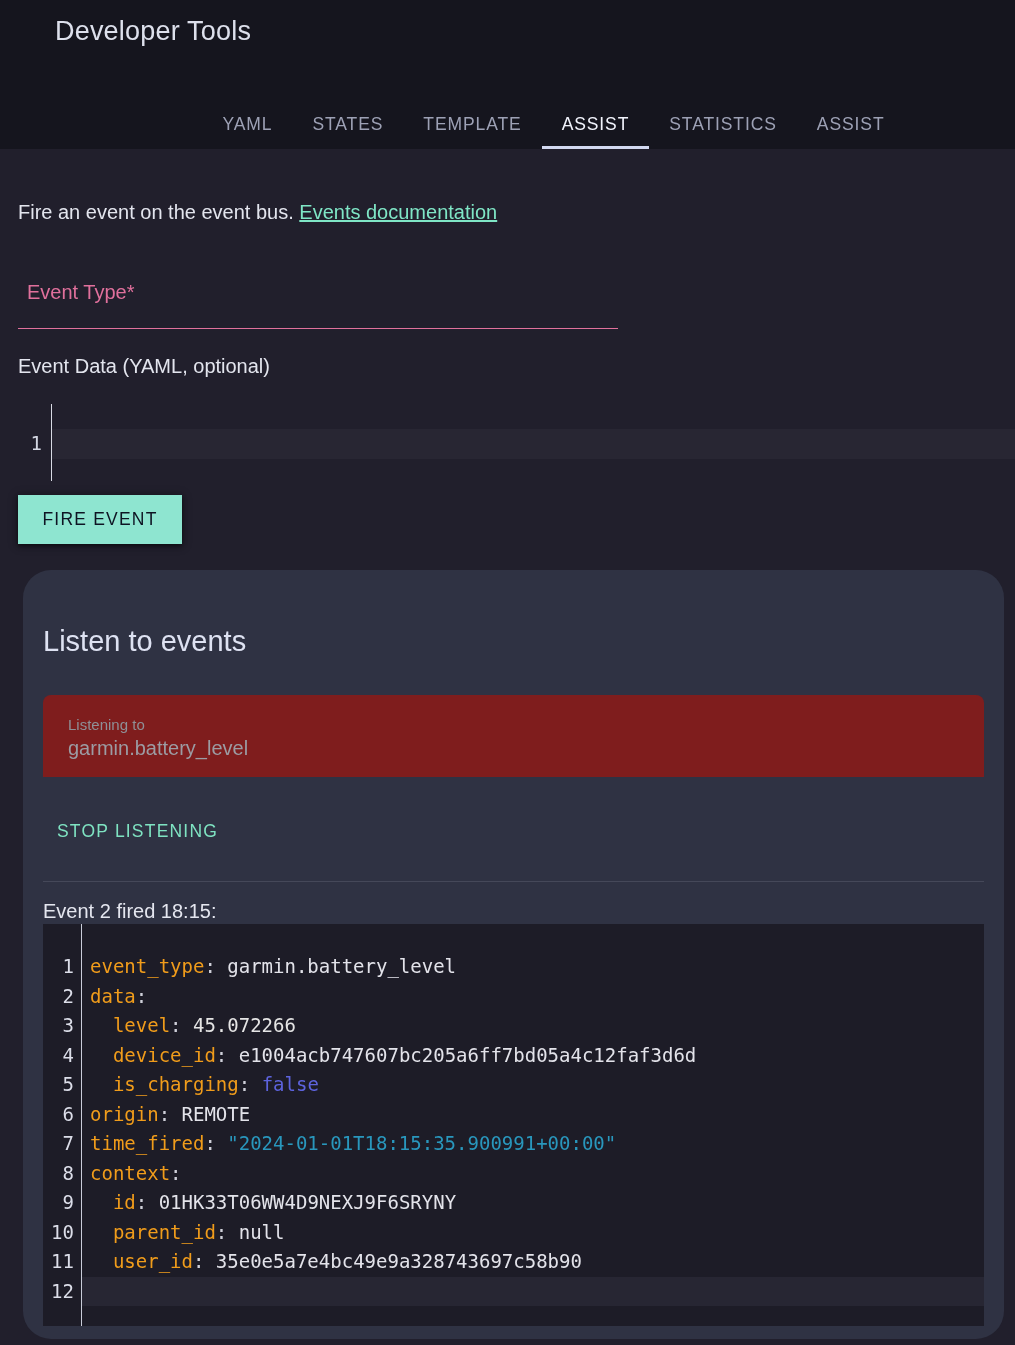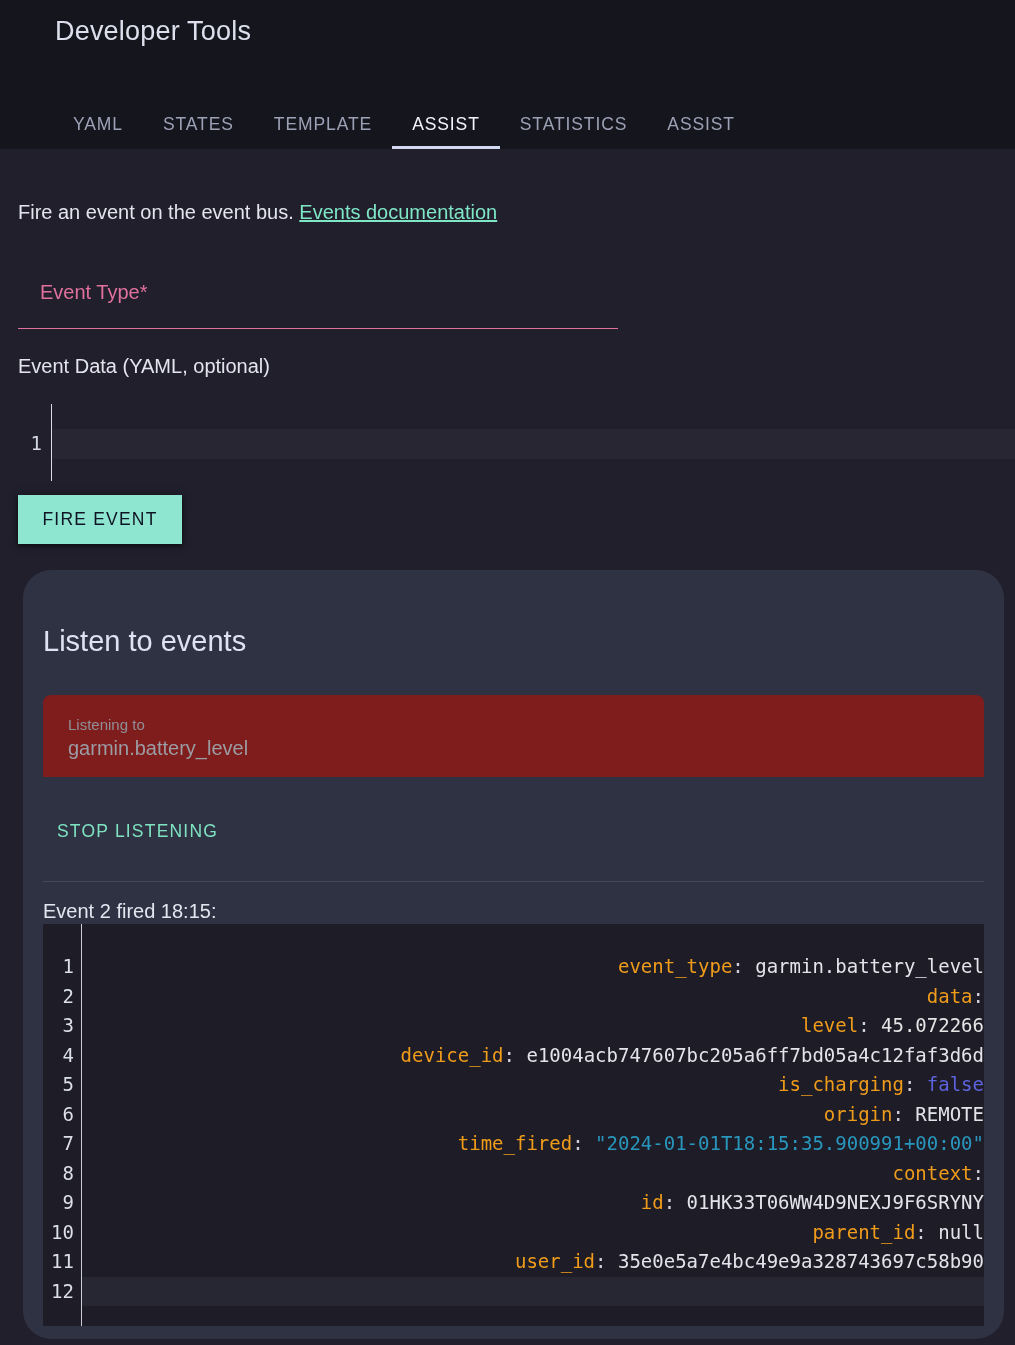--- a/index.html
+++ b/index.html
@@ -15,43 +15,43 @@
   header {
     background:#15151e; height:149px;
     display:flex; flex-direction:column;
   }
   .app-title {
     margin:16px 0 0 55px; font-size:27px; font-weight:400;
     color:#dde0ec; letter-spacing:0.2px;
   }
   .tabs {
     margin-top:auto; height:46px;
-    display:flex; justify-content:flex-start;
-    padding-left:53px;
+    display:flex; justify-content:center;
+    padding-left:92px;
   }
   .tab {
     display:flex; align-items:center;
     padding:0 20px; cursor:pointer;
     font-size:17.5px; font-weight:500; letter-spacing:0.9px;
     color:#9da1b5; border-bottom:3px solid transparent;
   }
   .tab.active { color:#f2f4fd; border-bottom-color:#d2d8f0; }
 
   
   .intro {
     margin:50px 0 0 18px; font-size:20px; line-height:26px; color:#e3e5ee;
   }
   .doc-link { color:#7fe6c6; text-decoration:underline; cursor:pointer; }
 
   .event-type-field {
     margin:36px 0 0 18px; width:600px; height:68px;
     border-bottom:1px solid #e0709c; position:relative; cursor:text;
   }
   .event-type-label {
-    position:absolute; left:22px; top:20px;
+    position:absolute; left:9px; top:20px;
     font-size:20px; color:#e0709c;
   }
   .event-data-label {
     margin:24px 0 0 18px; font-size:20px; line-height:26px; color:#e3e5ee;
   }
 
   .yaml-editor {
     margin:25px 0 0 18px; height:77px; display:flex;
     font-family:"DejaVu Sans Mono", monospace; font-size:19px; line-height:29.5px;
   }
@@ -107,21 +107,21 @@
     margin-top:0; width:100%; height:402px; display:flex;
     background:#1d1c27;
     font-family:"DejaVu Sans Mono", monospace; font-size:19px; line-height:29.5px;
   }
   .code-gutter {
     width:39px; border-right:1px solid #c9ccd9;
     padding:28px 7px 0 0; text-align:right; color:#dcdee9; flex:none;
   }
   .code-ln { height:29.5px; }
   .code-lines { flex:1; padding-top:28px; overflow:hidden; }
-  .code-line { height:29.5px; padding-left:8px; white-space:pre;text-align:right; }
+  .code-line { height:29.5px; padding-left:8px; white-space:pre; }
   .code-line.hl { background:#272633; }
 
   .tk-key   { color:#f09c1b; }
   .tk-punc  { color:#cfd0da; }
   .tk-plain { color:#e3e3ea; }
   .tk-num   { color:#e5e5e5; }
   .tk-bool  { color:#5d63dd; }
   .tk-str   { color:#2997bd; }
 </style>
 </head>

